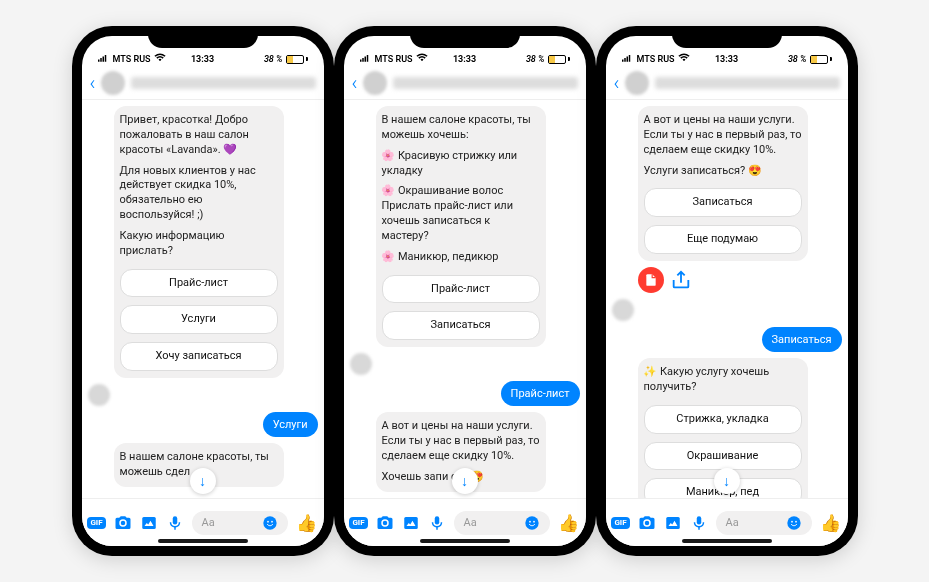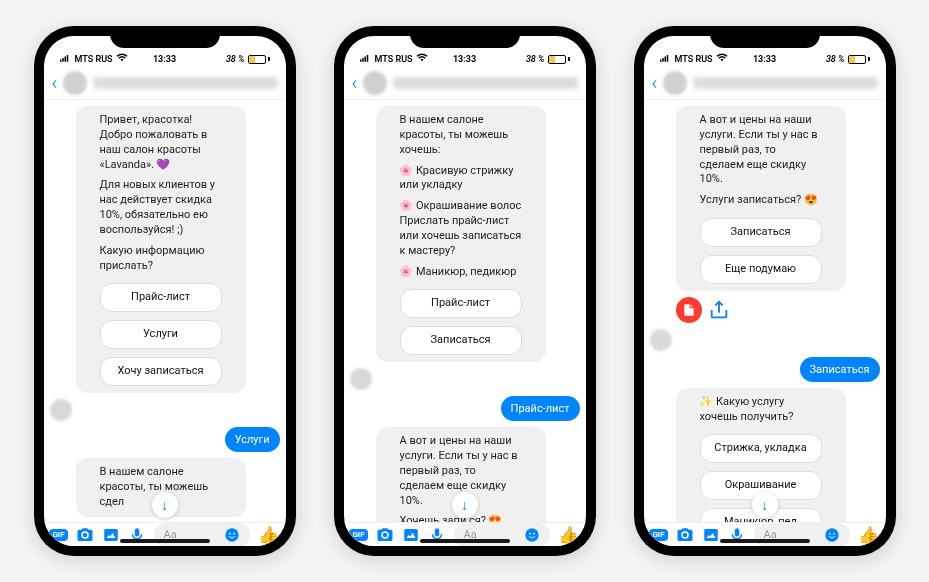--- a/index.html
+++ b/index.html
@@ -7,21 +7,20 @@
     background: #f4f4f4;
     font-family: -apple-system, BlinkMacSystemFont, "Segoe UI", Roboto, sans-serif;
     display: flex;
     justify-content: center;
     align-items: center;
     min-height: 582px;
     padding: 20px;
   }
   .row {
     display: flex;
-    gap: 38px;
     justify-content: center;
     align-items: flex-start;
   }
   .phone {
     width: 262px;
     height: 530px;
     background: #000;
     border-radius: 40px;
     padding: 10px;
     position: relative;
@@ -86,21 +85,21 @@
     flex-direction:column;
     gap:6px;
     position:relative;
   }
   .msg-wrap { display:flex; align-items:flex-end; gap:4px;}
   .msg-wrap.out { justify-content:flex-end; }
   .avatar-sm { width:22px; height:22px; border-radius:50%; background:#d8d8d8; filter:blur(1.5px); flex-shrink:0;}
   .bubble-in {
     background:#f1f0f0;
     border-radius:12px;
-    padding:7px 24px;
+    padding:7px 6px;
     max-width:170px;
     line-height:1.35;
   }
   .bubble-in p { margin-bottom:6px; }
   .bubble-in p:last-child { margin-bottom:0; }
   .reply-btn {
     background:#fff;
     border:1px solid #ddd;
     border-radius:12px;
     padding:6px 8px;
@@ -133,21 +132,21 @@
     width:26px; height:26px;
     border-radius:50%;
     background:#fff;
     box-shadow:0 1px 4px rgba(0,0,0,0.2);
     display:flex; align-items:center; justify-content:center;
     color:#0084ff;
     z-index:5;
     font-size:14px;
   }
   .input-bar {
-    height:24px;
+    height:48px;
     border-top:1px solid #eee;
     display:flex;
     align-items:center;
     padding:0 6px;
     gap:8px;
     background:#fff;
   }
   .input-bar .ic { width:18px; height:18px; color:#0084ff; display:flex; align-items:center; justify-content:center;}
   .input-field {
     flex:1;

